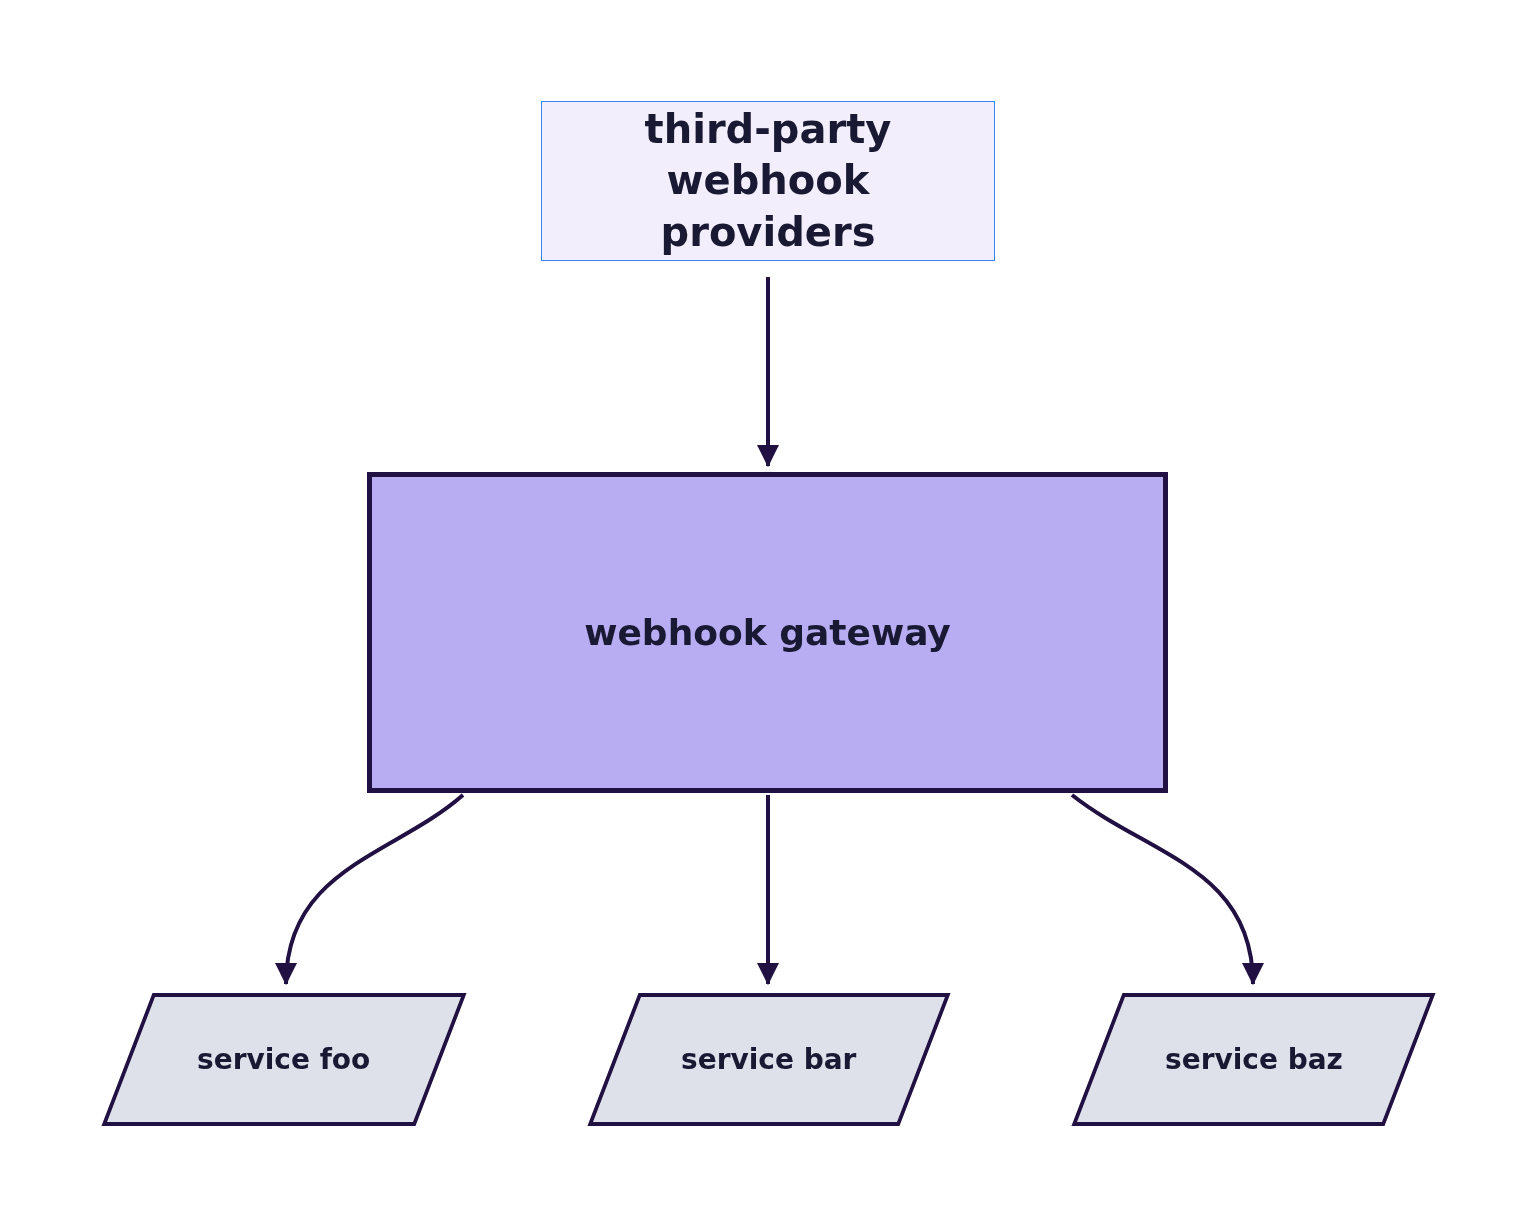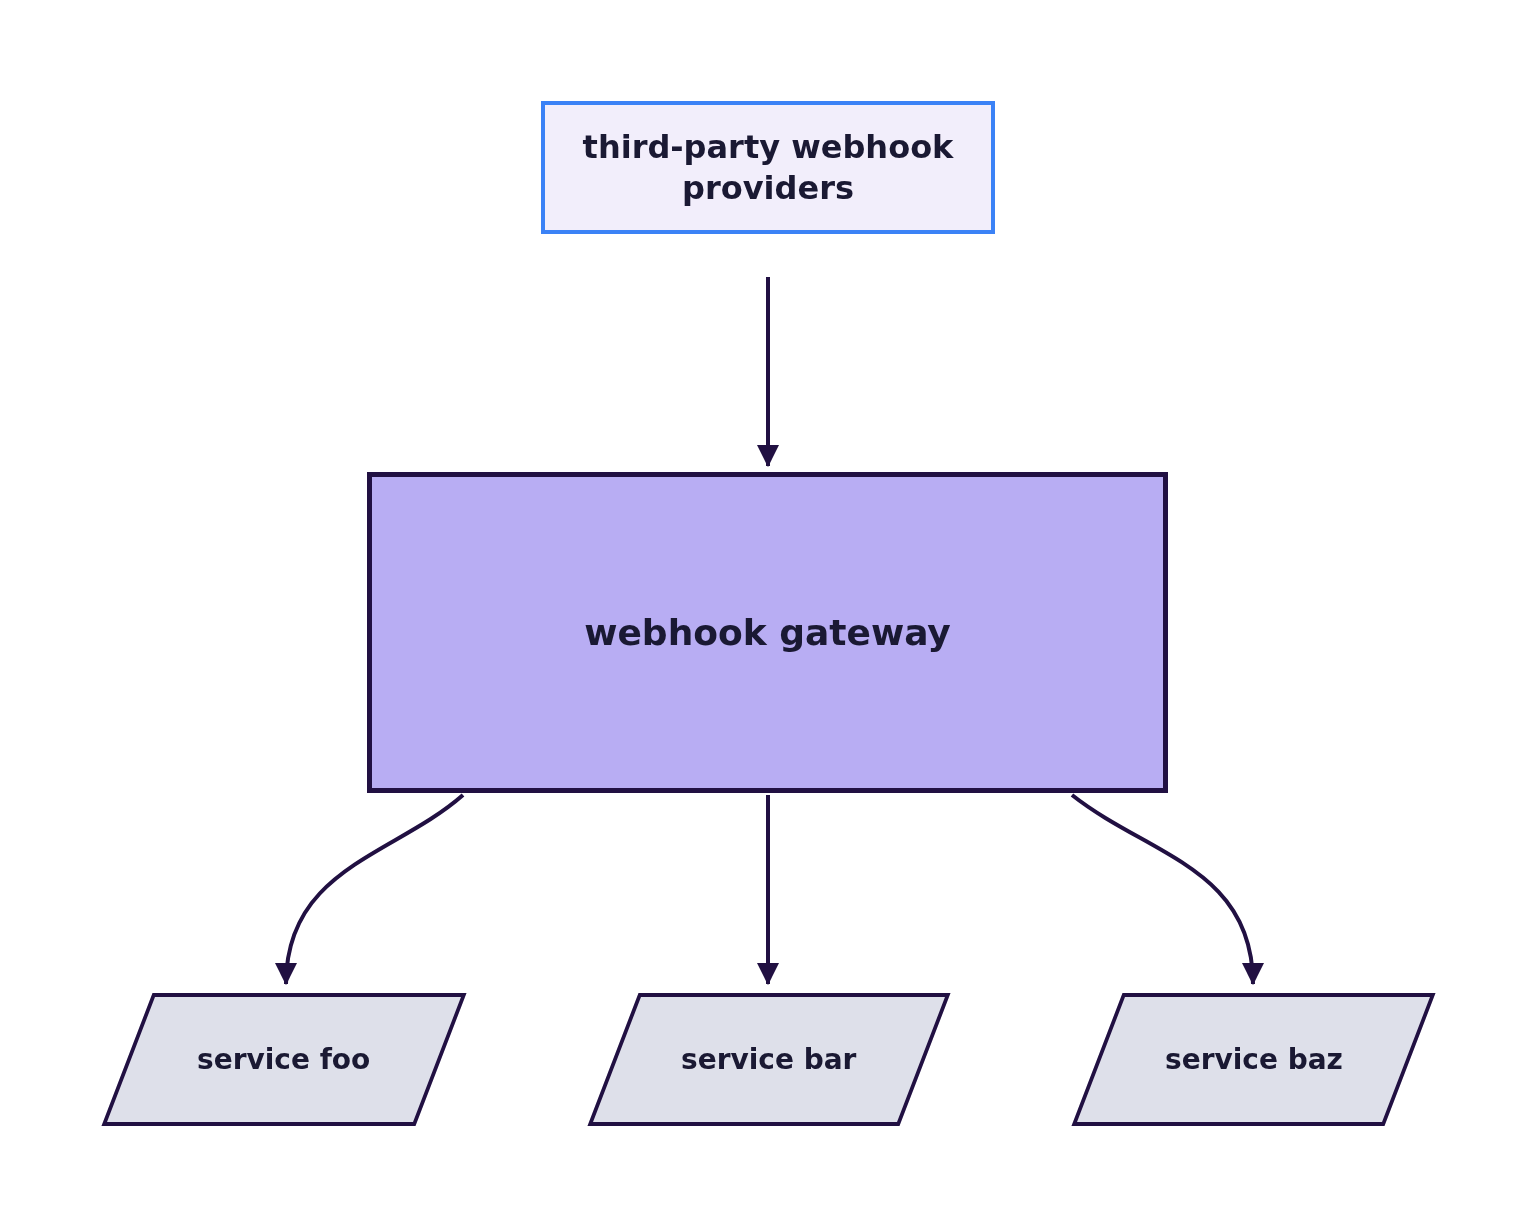--- a/index.html
+++ b/index.html
@@ -27,24 +27,24 @@
     box-sizing: border-box;
     display: flex;
     align-items: center;
     justify-content: center;
     text-align: center;
     color: #1a1933;
     font-weight: 700;
   }
   .node-rect-light {
     left: 541px; top: 101px;
-    width: 454px; height: 133px;
+    width: 454px; height: 160px;
     background: #f2eefb;
-    border: 4px solid #3b82f6;
-    font-size: 32px;
+    border: 1px solid #3b82f6;
+    font-size: 40px;
     line-height: 1.28;
     padding: 0 20px;
   }
   .node-rect-purple {
     left: 367px; top: 472px;
     width: 801px; height: 321px;
     background: #b8adf3;
     border: 5px solid #211042;
     font-size: 36px;
   }

